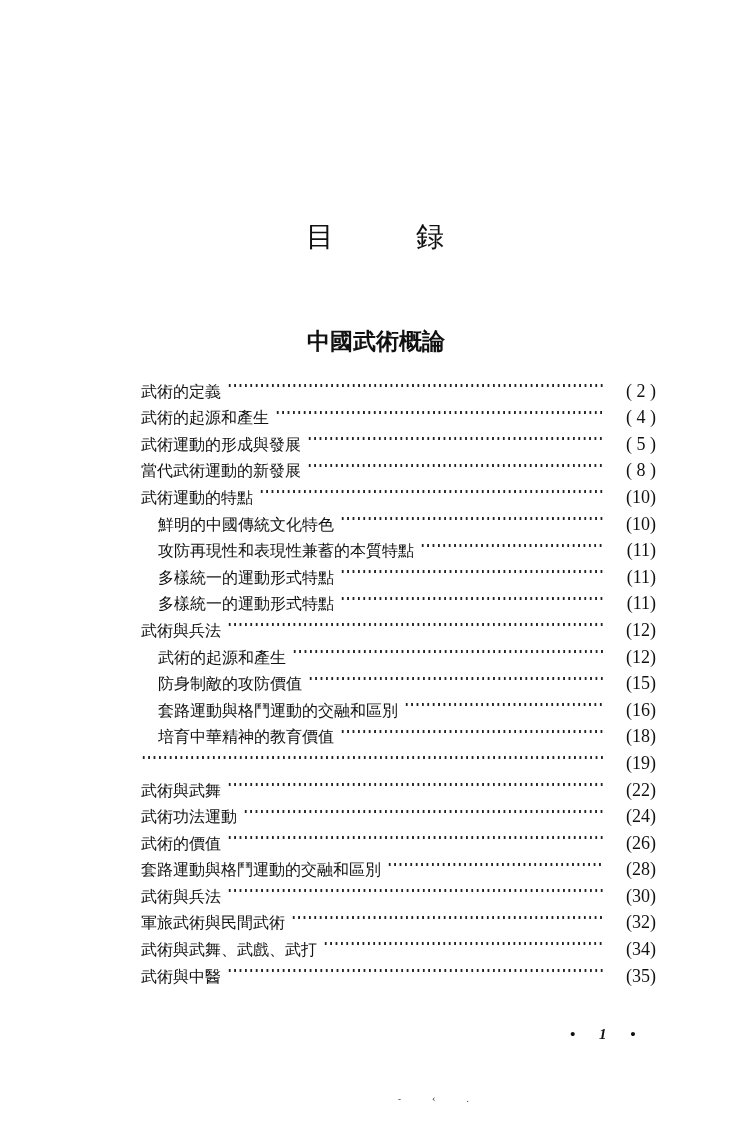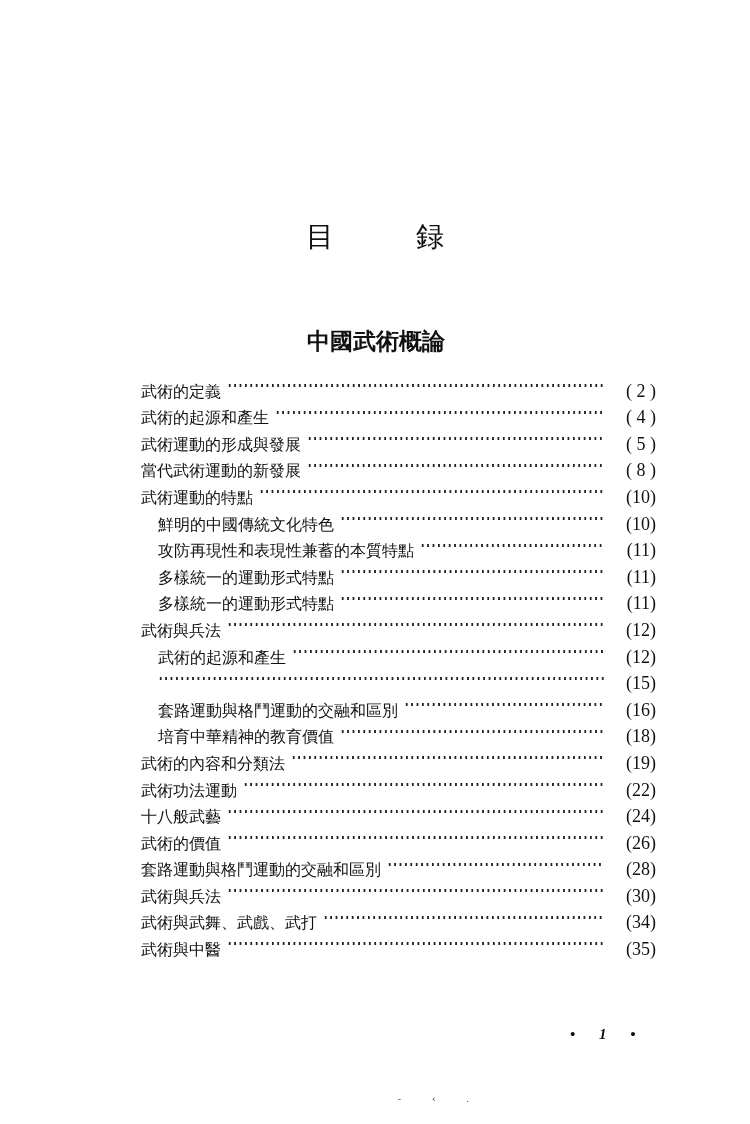--- a/index.html
+++ b/index.html
@@ -108,64 +108,69 @@
       <span class="label">武術與兵法</span>
       <span class="dots"></span>
       <span class="page">(12)</span>
     </div>
   <div class="row sub">
       <span class="label">武術的起源和產生</span>
       <span class="dots"></span>
       <span class="page">(12)</span>
     </div>
   <div class="row sub">
+      <span class="label">防身制敵的攻防價值</span>
       <span class="dots"></span>
       <span class="page">(15)</span>
     </div>
   <div class="row sub">
       <span class="label">套路運動與格鬥運動的交融和區別</span>
       <span class="dots"></span>
       <span class="page">(16)</span>
     </div>
   <div class="row sub">
       <span class="label">培育中華精神的教育價值</span>
       <span class="dots"></span>
       <span class="page">(18)</span>
     </div>
   <div class="row">
-      <span class="label">武術的內容和分類法</span>
       <span class="dots"></span>
       <span class="page">(19)</span>
     </div>
   <div class="row">
-      <span class="label">武術功法運動</span>
+      <span class="label">武術與武舞</span>
       <span class="dots"></span>
       <span class="page">(22)</span>
     </div>
   <div class="row">
-      <span class="label">十八般武藝</span>
+      <span class="label">武術功法運動</span>
       <span class="dots"></span>
       <span class="page">(24)</span>
     </div>
   <div class="row">
       <span class="label">武術的價值</span>
       <span class="dots"></span>
       <span class="page">(26)</span>
     </div>
   <div class="row">
       <span class="label">套路運動與格鬥運動的交融和區別</span>
       <span class="dots"></span>
       <span class="page">(28)</span>
     </div>
   <div class="row">
       <span class="label">武術與兵法</span>
       <span class="dots"></span>
       <span class="page">(30)</span>
     </div>
   <div class="row">
+      <span class="label">軍旅武術與民間武術</span>
+      <span class="dots"></span>
+      <span class="page">(32)</span>
+    </div>
+  <div class="row">
       <span class="label">武術與武舞、武戲、武打</span>
       <span class="dots"></span>
       <span class="page">(34)</span>
     </div>
   <div class="row">
       <span class="label">武術與中醫</span>
       <span class="dots"></span>
       <span class="page">(35)</span>
     </div>
 </div>

